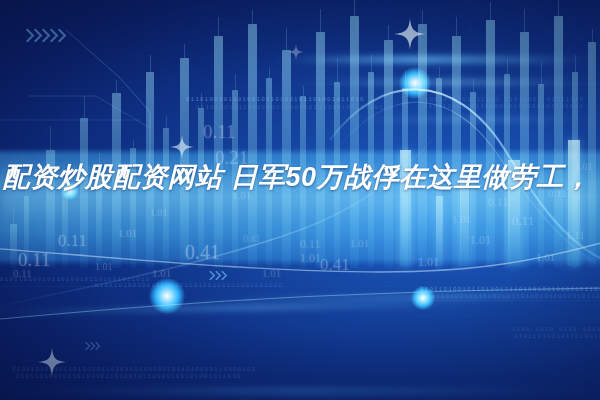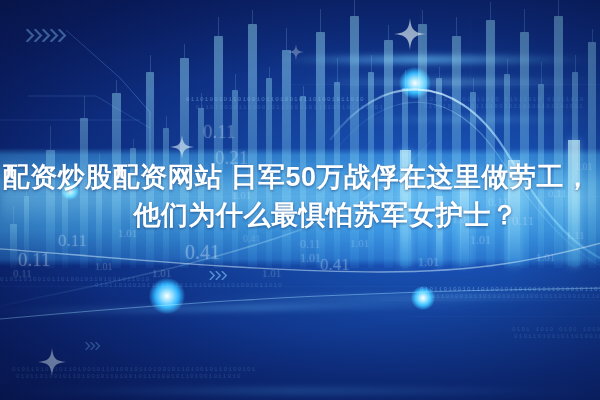--- a/index.html
+++ b/index.html
@@ -141,21 +141,21 @@
   }
   .tline {
     color: #ffffff;
     font-weight: bold;
     font-size: 27px;
     line-height: 38px;
     letter-spacing: 0.5px;
     text-shadow: 0 1px 3px rgba(4,30,85,0.55), 0 0 10px rgba(120,190,255,0.25);
     white-space: nowrap;
   }
-  .tline.l1 { padding-right: 6px; }
+  .tline.l1 { padding-right: 6px; font-style: italic; }
   .tline.l2 { padding-left: 52px; }
 </style>
 </head>
 <body>
 
 <div id="stage">
 
   <div class="bg-base"></div>
 
   <div>
@@ -399,16 +399,15 @@
         <span style="position:absolute;left:10px;top:0;width:8px;height:8px;"><svg width="8" height="8" viewBox="0 0 12 16">
             <path d="M2 1 L9 8 L2 15" fill="none" stroke="#79b8ff" stroke-width="2.6" stroke-linecap="round"></path>
           </svg></span>
       </div>
     </div>
 
   <div class="bg-vign"></div>
 
   <div class="title-wrap">
     <div class="tline l1">配资炒股配资网站 日军50万战俘在这里做劳工，</div>
-    <div class="tline l2">他们为什么最惧怕苏军女护士？</div>
   </div>
 
 </div>
 
 </body></html>

